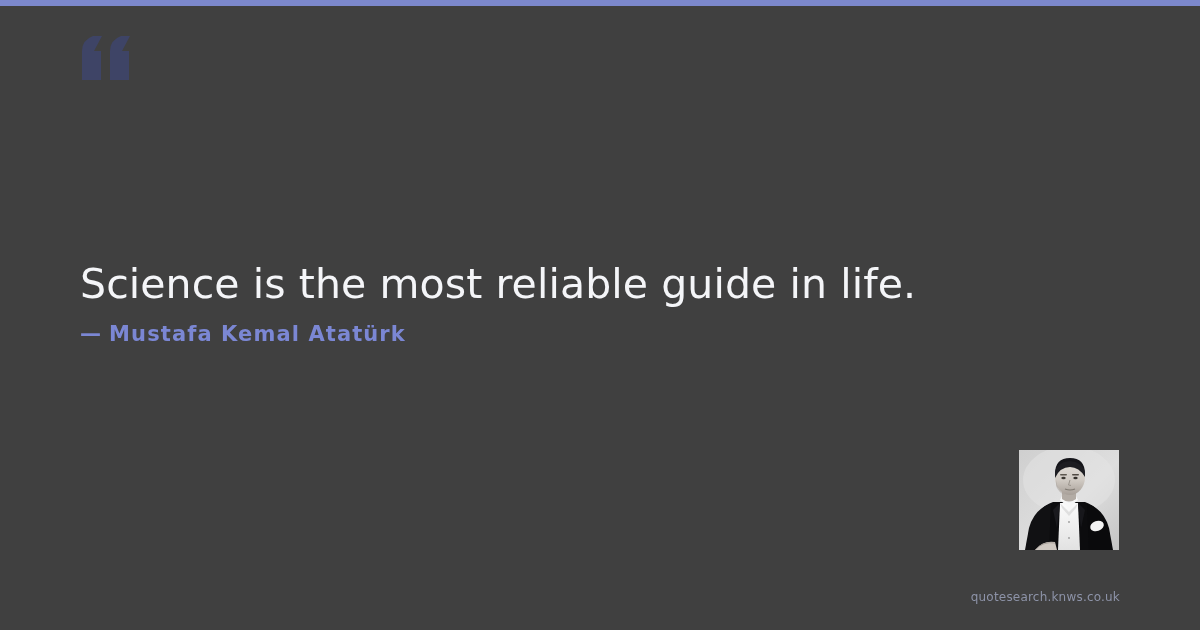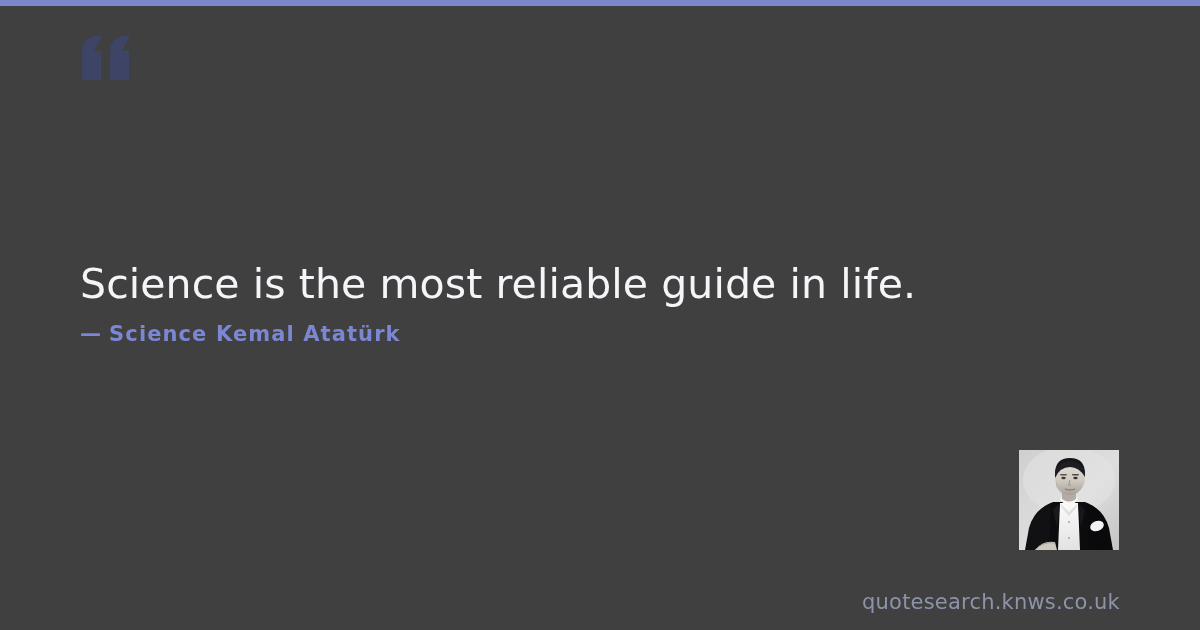--- a/index.html
+++ b/index.html
@@ -77,21 +77,21 @@
     overflow: hidden;
     background: #d8d8d8;
   }
   .portrait svg { display: block; width: 100%; height: 100%; }
 
   
   .source {
     position: absolute;
     right: 80px;
     top: 590px;
-    font-size: 21px;
+    font-size: 12px;
     color: #8d93a8;
     letter-spacing: 0.2px;
     white-space: nowrap;
   }
 </style>
 </head>
 <body>
 
 <div class="card">
 
@@ -100,21 +100,21 @@
   <div class="quote-mark">
     <svg viewBox="0 0 54 46" xmlns="http://www.w3.org/2000/svg" aria-hidden="true">
       <path d="M2 46 L2 17 Q2 6 13 2 L22 2 L14 17 L21 17 L21 46 Z" fill="#3e4466"></path>
       <path d="M30 46 L30 17 Q30 6 41 2 L50 2 L42 17 L49 17 L49 46 Z" fill="#3e4466"></path>
     </svg>
   </div>
 
   <div class="quote-text">Science is the most reliable guide in life.</div>
 
   <div class="attribution">
-    <span class="dash">—</span><span>Science Kemal Atatürk</span>
+    <span class="dash">—</span><span>Mustafa Kemal Atatürk</span>
   </div>
 
   <div class="portrait">
     <svg viewBox="0 0 100 100" xmlns="http://www.w3.org/2000/svg" aria-hidden="true">
       <defs>
         <linearGradient id="bgGrad" x1="0" y1="0" x2="1" y2="1">
           <stop offset="0%" stop-color="#cfcfcf"></stop>
           <stop offset="55%" stop-color="#dedede"></stop>
           <stop offset="100%" stop-color="#c4c4c4"></stop>
         </linearGradient>

